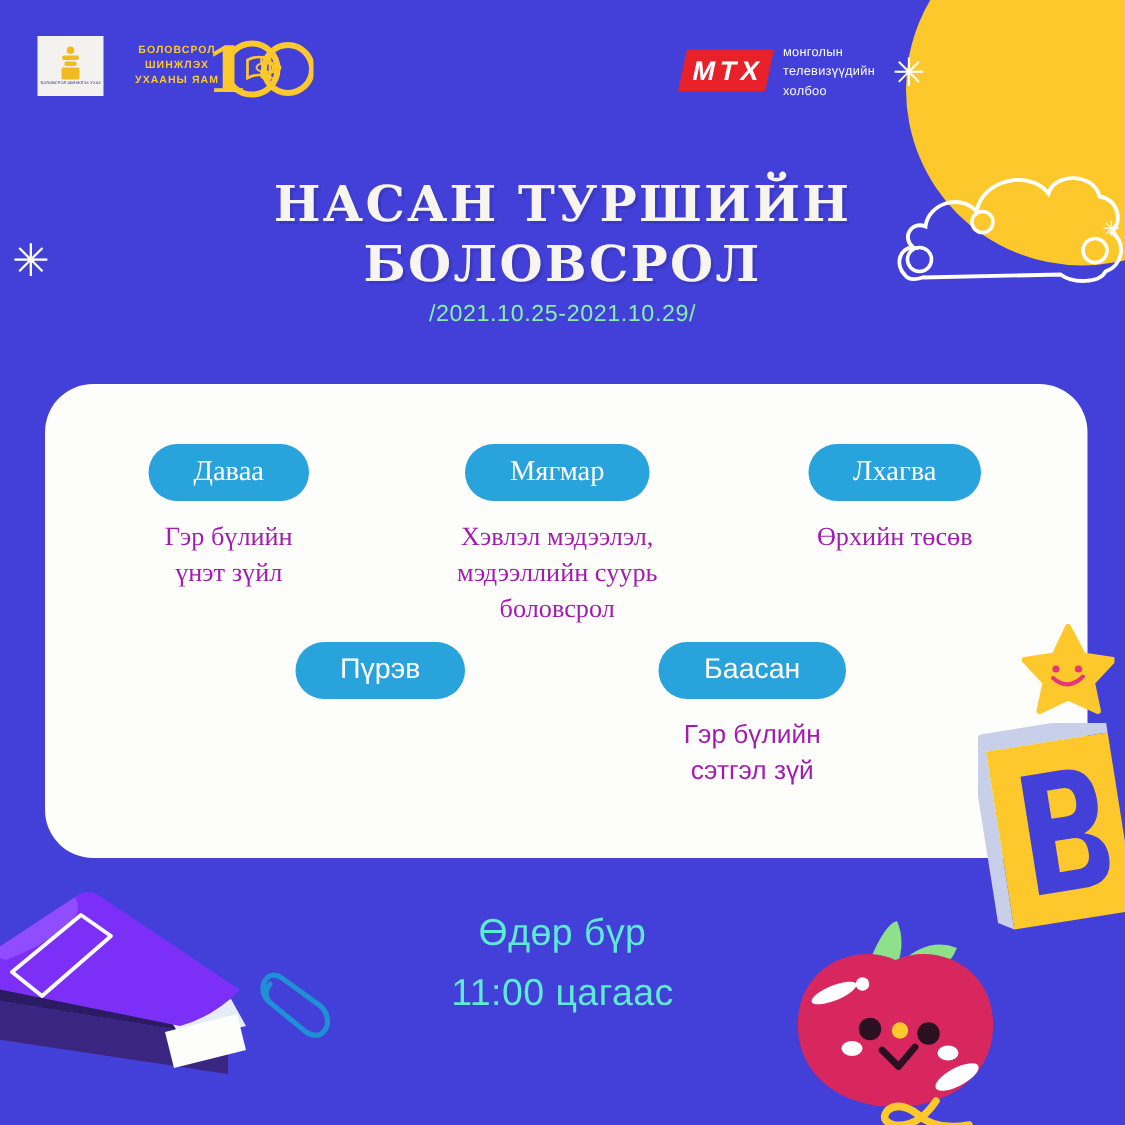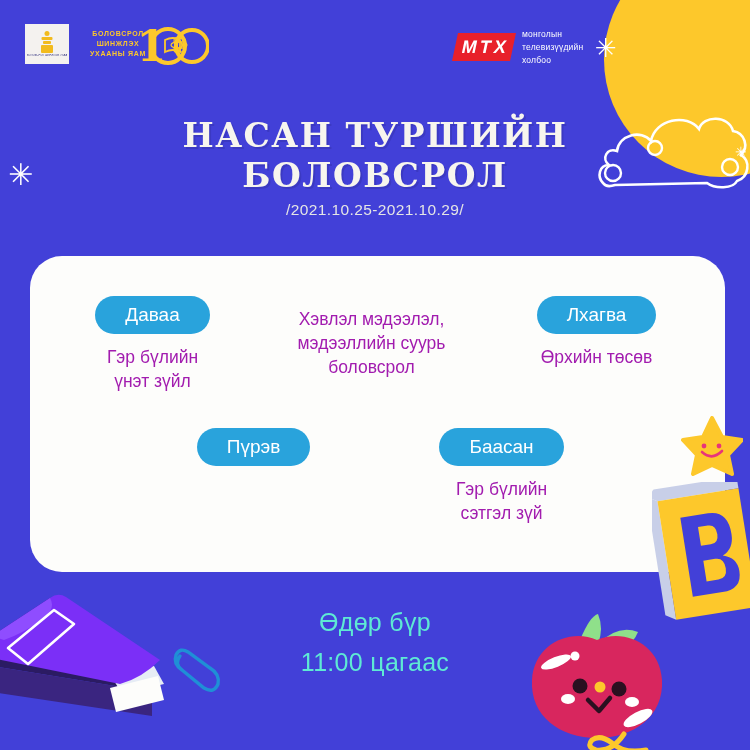--- a/index.html
+++ b/index.html
@@ -127,41 +127,41 @@
     color: #f7f5ee;
     font-family: "DejaVu Serif", "Liberation Serif", serif;
     font-weight: bold;
     font-size: 33px;
     letter-spacing: 1.5px;
     line-height: 1.22;
     text-shadow: 2px 2px 0 rgba(0,0,0,0.10);
   }
   .title-dates {
     margin-top: 4px;
-    color: #e5e5e5;
+    color: #86efac;
     font-size: 15.5px;
     letter-spacing: .4px;
   }
 
   
   .card {
     position: absolute;
     left: 30px; top: 256px;
     width: 695px; height: 316px;
     background: #fdfdfb;
     border-radius: 32px;
   }
 
   .chips-row {
     position: absolute;
     left: 0; right: 0;
     display: flex;
     justify-content: center;
   }
-  .chips-row.row-1 { top: 40px; }
+  .chips-row.row-1 { top: 40px; font-family: Liberation Serif, serif; }
   .chips-row.row-2 { top: 172px; }
 
   .day-col {
     display: flex;
     flex-direction: column;
     align-items: center;
     text-align: center;
   }
   .row-1 .day-col:nth-child(1) { width: 206px; }
   .row-1 .day-col:nth-child(2) { width: 232px; }
@@ -278,20 +278,21 @@
   </div>
 
   <div class="card">
 
     <div class="chips-row row-1">
       <div class="day-col">
         <div class="day-chip">Даваа</div>
         <div class="day-topic">Гэр бүлийн<br>үнэт зүйл</div>
       </div>
       <div class="day-col">
+        <div class="day-chip">Мягмар</div>
         <div class="day-topic">Хэвлэл мэдээлэл,<br>мэдээллийн суурь<br>боловсрол</div>
       </div>
       <div class="day-col">
         <div class="day-chip">Лхагва</div>
         <div class="day-topic">Өрхийн төсөв</div>
       </div>
     </div>
 
     <div class="chips-row row-2">
       <div class="day-col">

